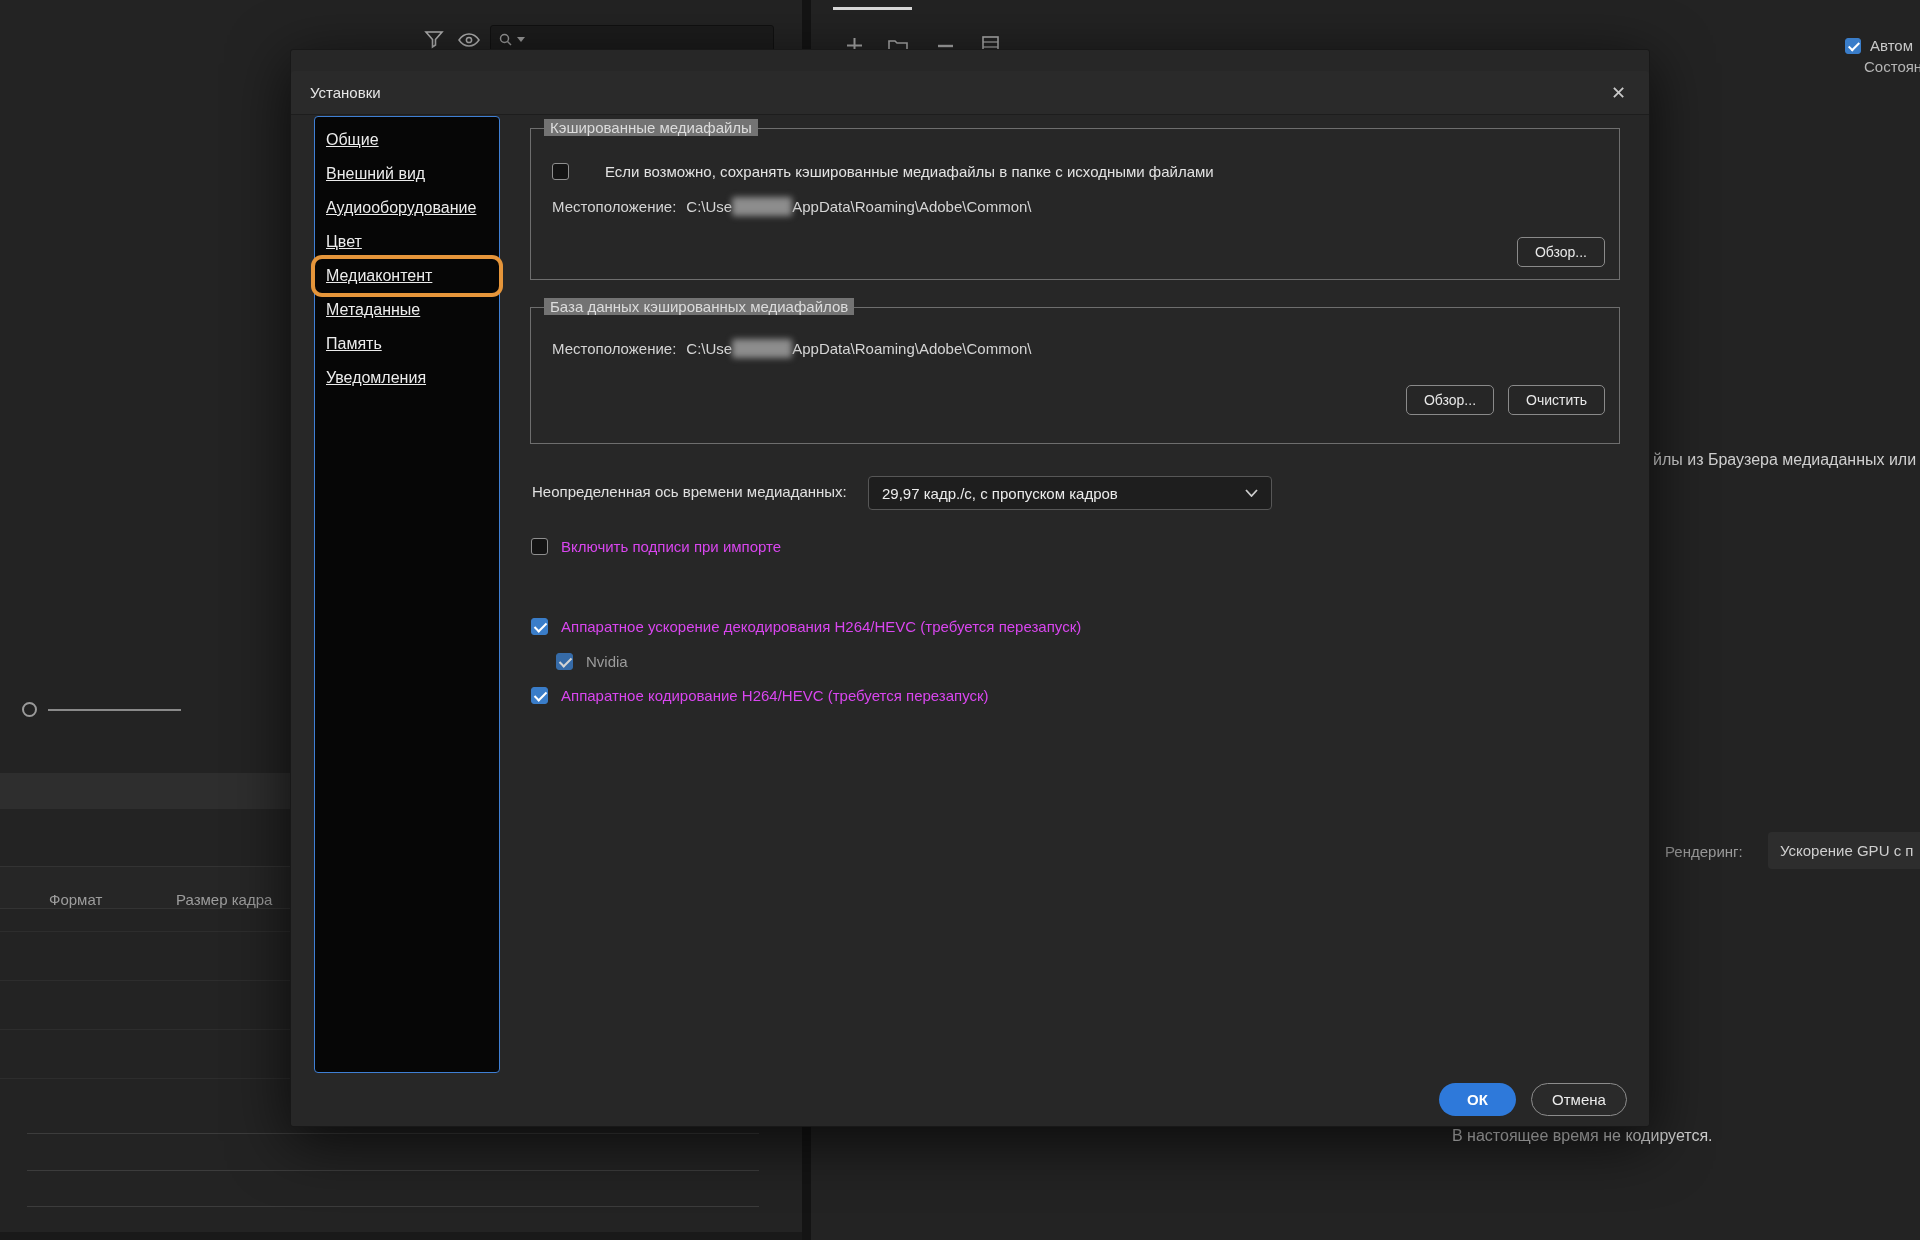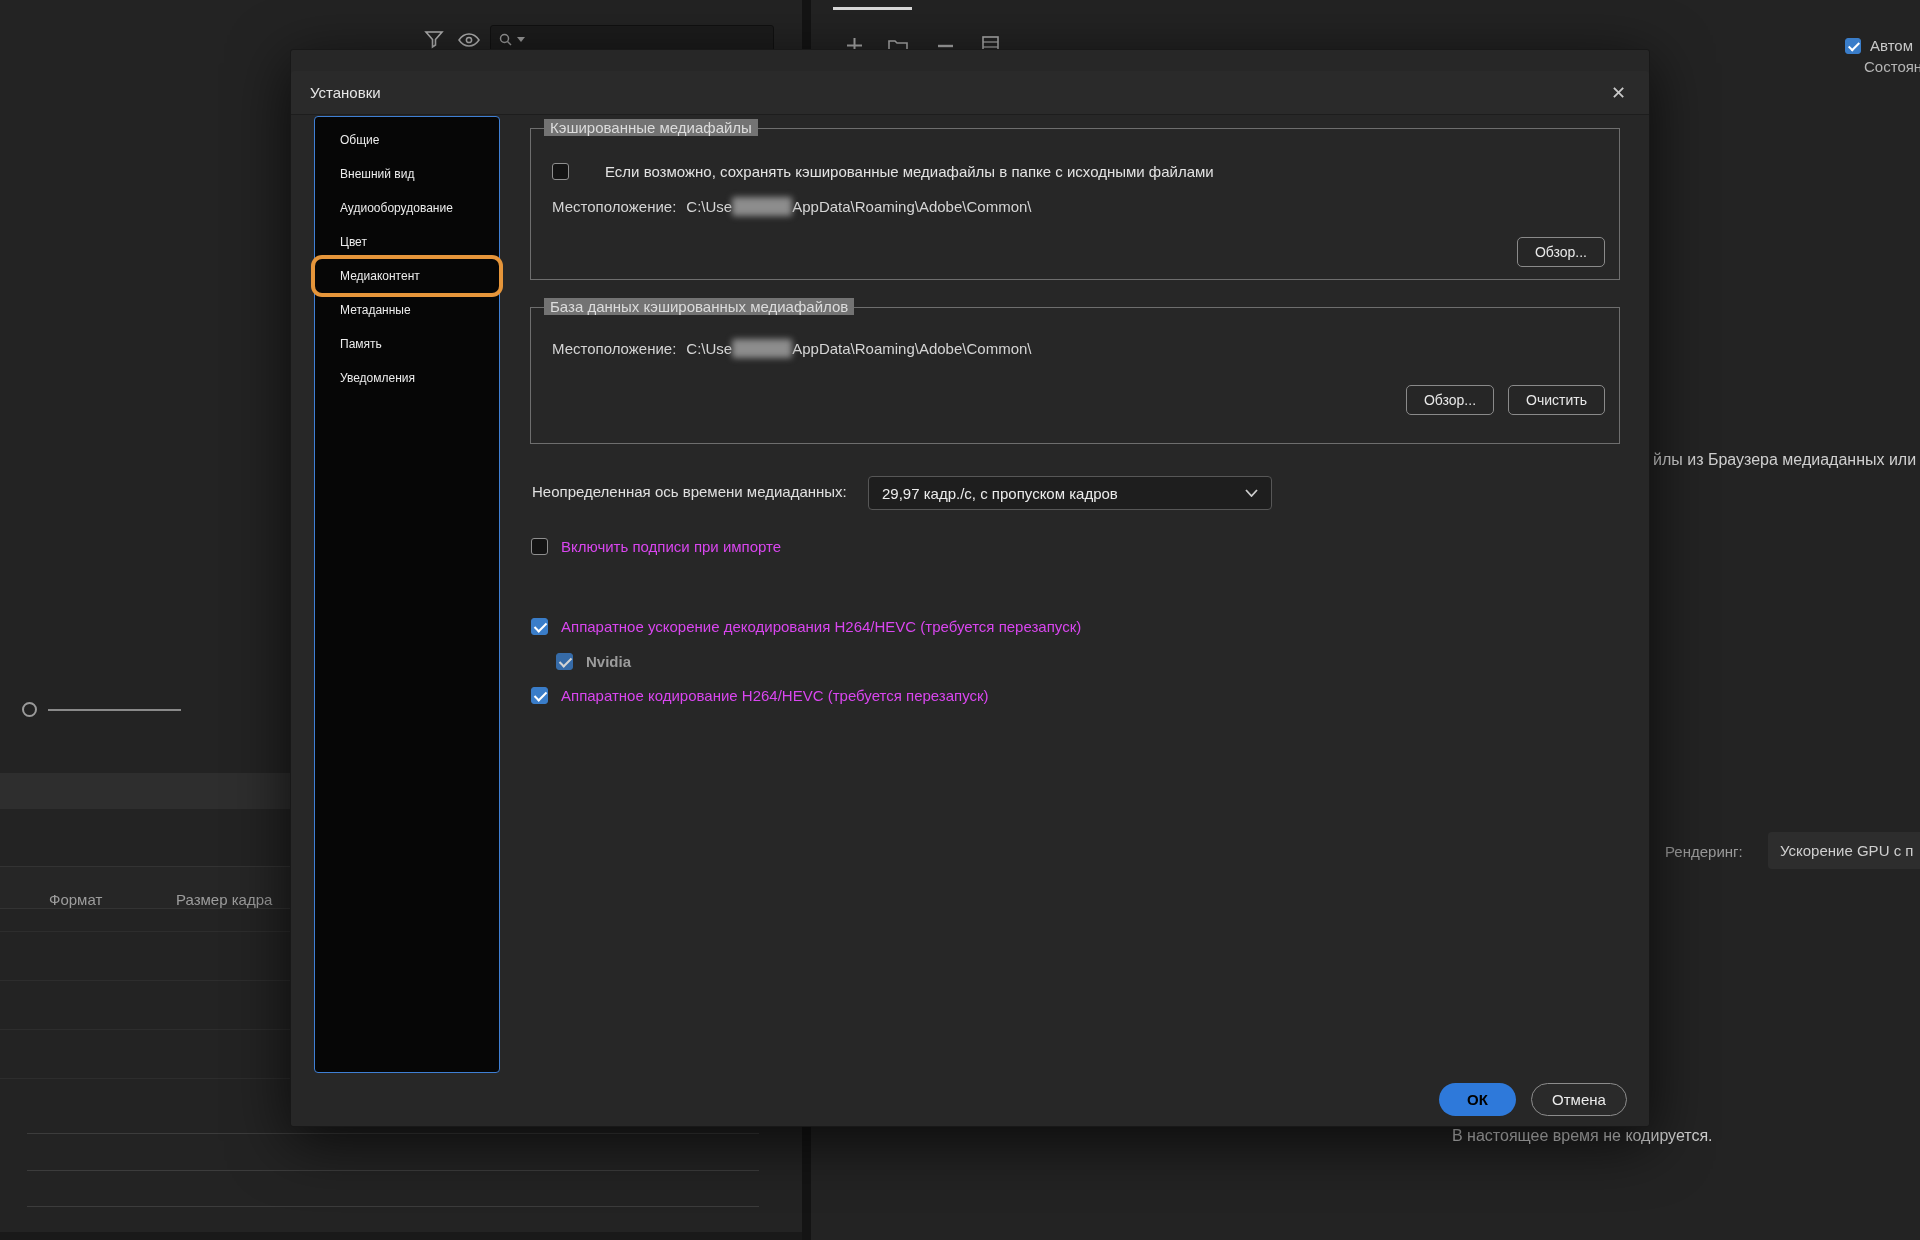--- a/index.html
+++ b/index.html
@@ -85,22 +85,22 @@
     display:flex; align-items:center; padding:0 19px;margin-top:21px;
   }
   .titlebar .title { font-size:15px; color:#e6e6e6; }
   .close-btn { margin-left:auto; font-size:18px; color:#c9c9c9; line-height:1; padding:4px; }
 
   .sidebar {
     position:absolute; left:23px; top:66px; width:186px; height:957px;
     background:#060606; border:1px solid #3f7fd4; border-radius:4px; padding-top:6px;
   }
   .sb-item {
-    height:34px; line-height:34px; padding-left:25px;
-    font-size:12px; color:#ececec; white-space:nowrap;
+    height:34px; line-height:34px; padding-left:11px;
+    font-size:16px; color:#ececec; white-space:nowrap;text-decoration:underline;
   }
   .sb-item.selected { box-shadow:0 0 0 4px #e5953a; border-radius:7px; position:relative; }
 
   .groupbox { position:absolute; border:1px solid #6e6e6e; }
   .group-cache { left:239px; top:78px; width:1090px; height:152px; }
   .group-db { left:239px; top:257px; width:1090px; height:137px; }
   .legend {
     position:absolute; left:13px; top:-10px; background:#737373; padding:0 6px;
     font-size:15px; color:#dcdcdc; white-space:nowrap;
   }
@@ -125,30 +125,30 @@
     background:#1e1e1e; border:1px solid #575757; border-radius:4px;
     display:flex; align-items:center; padding:0 13px; font-size:15px; color:#ececec; white-space:nowrap;
   }
   .dropdown .chev { margin-left:auto; }
 
   .opt-row { position:absolute; display:flex; align-items:center; gap:13px; }
   .opt-row .lbl { font-size:15px; color:#d946ef; white-space:nowrap; }
   .opt-1 { left:240px; top:488px; }
   .opt-2 { left:240px; top:522px; }
   .opt-3 { left:240px; top:568px; }
-  .opt-nvidia { left:265px; top:603px;font-weight:bold; }
+  .opt-nvidia { left:265px; top:603px; }
   .opt-nvidia .lbl { color:#9c9c9c; }
   .opt-nvidia .cb { opacity:0.8; }
   .opt-4 { left:240px; top:637px;align-items:flex-end; }
 
   .ok-btn {
     position:absolute; left:1148px; top:1033px; width:77px; height:33px;
     background:#2e79da; border:none; border-radius:17px;
     display:flex; align-items:center; justify-content:center;
-    font-size:15px; color:#000000; font-weight:bold;
+    font-size:15px; color:#ffffff; font-weight:bold;
   }
   .cancel-btn {
     position:absolute; left:1240px; top:1033px; width:96px; height:33px;
     background:#2a2a2a; border:1px solid #8c8c8c; border-radius:17px;
     display:flex; align-items:center; justify-content:center;
     font-size:15px; color:#ececec;
   }
   [data-interactable="true"] { cursor:pointer; }
   input[data-interactable="true"] { cursor:text; }
 </style>

